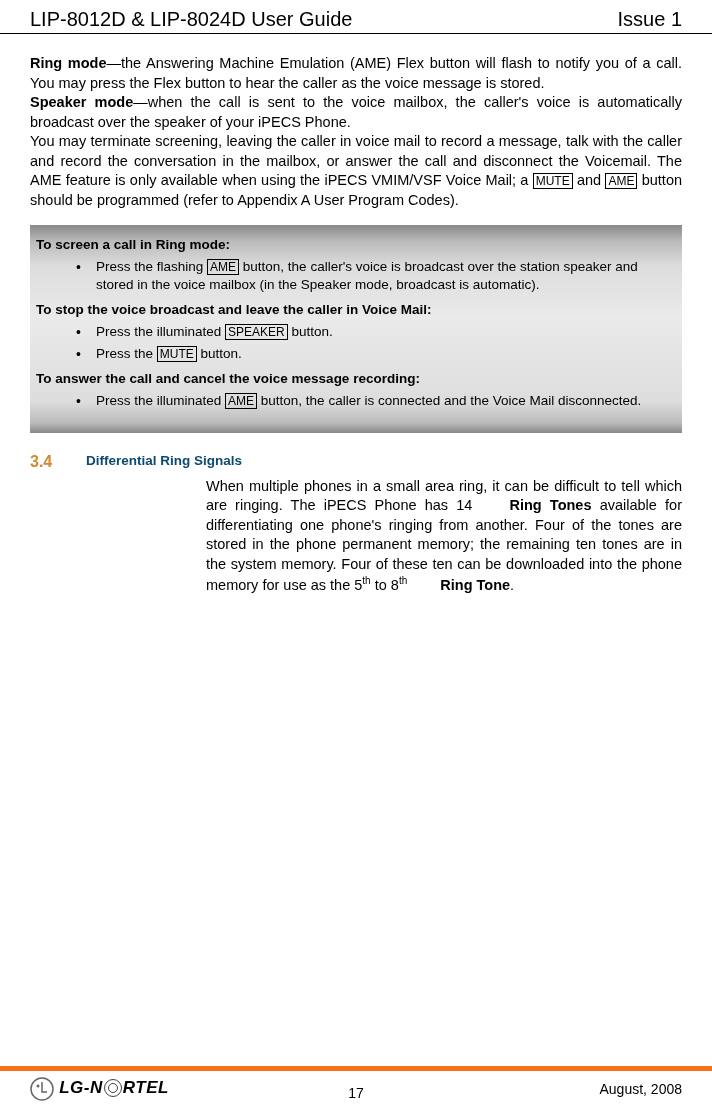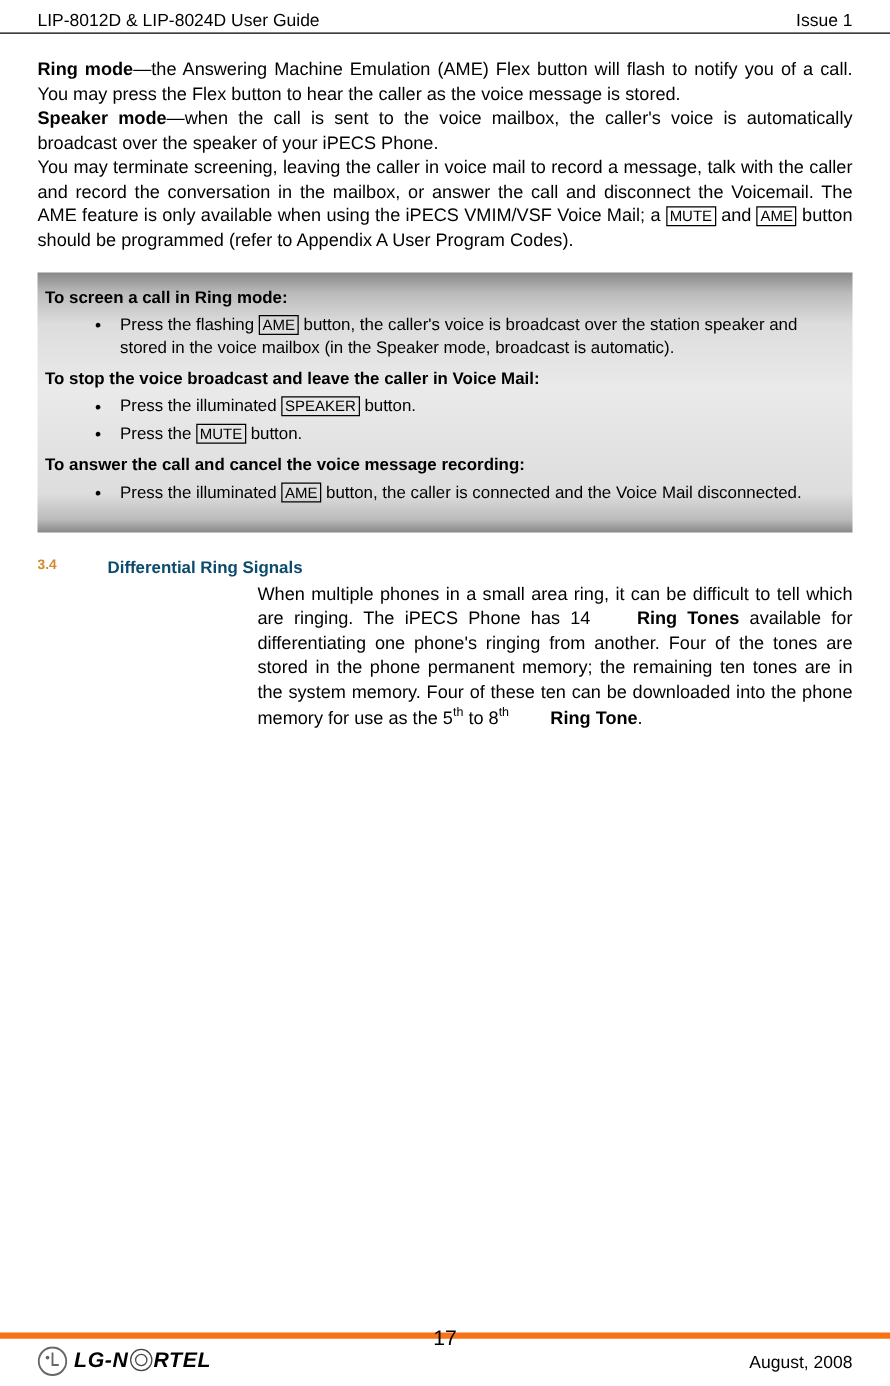--- a/index.html
+++ b/index.html
@@ -14,21 +14,21 @@
       background: white;
       position: relative;
       font-size: 14px;
       color: #000;
     }
     .header {
       display: flex;
       justify-content: space-between;
       padding: 8px 30px 2px 30px;
       border-bottom: 1px solid #000;
-      font-size: 14px;
+      font-size: 20px;
     }
     .content {
       padding: 20px 30px 0 30px;
     }
     .main-text {
       text-align: justify;
       line-height: 1.35;
       font-size: 14.5px;
     }
     .main-text .bold {
@@ -75,21 +75,21 @@
     }
     .section-row {
       display: flex;
       margin-top: 20px;
       margin-bottom: 6px;
     }
     .section-number {
       color: #d38a2e;
       font-weight: bold;
       font-family: Verdana, Arial, sans-serif;
-      font-size: 11px;
+      font-size: 16px;
       width: 56px;
     }
     .section-title {
       color: #0c4a6e;
       font-weight: bold;
       font-family: Verdana, Arial, sans-serif;
       font-size: 13.5px;
     }
     .section-text {
       margin-left: 176px;
@@ -135,25 +135,25 @@
       content: "";
       position: absolute;
       width: 8px;
       height: 8px;
       border: 1px solid #444;
       border-radius: 50%;
       top: 3px;
       left: 3px;
     }
     .page-num {
-      font-size: 17px;
+      font-size: 14px;
       position: absolute;
       left: 50%;
       transform: translateX(-50%);
-      bottom: 20px;
+      bottom: 0;
     }
     .footer-date {
       font-size: 14px;
     }
     sup {
       font-size: 10px;
     }
   </style>
 </head>
 <body>

